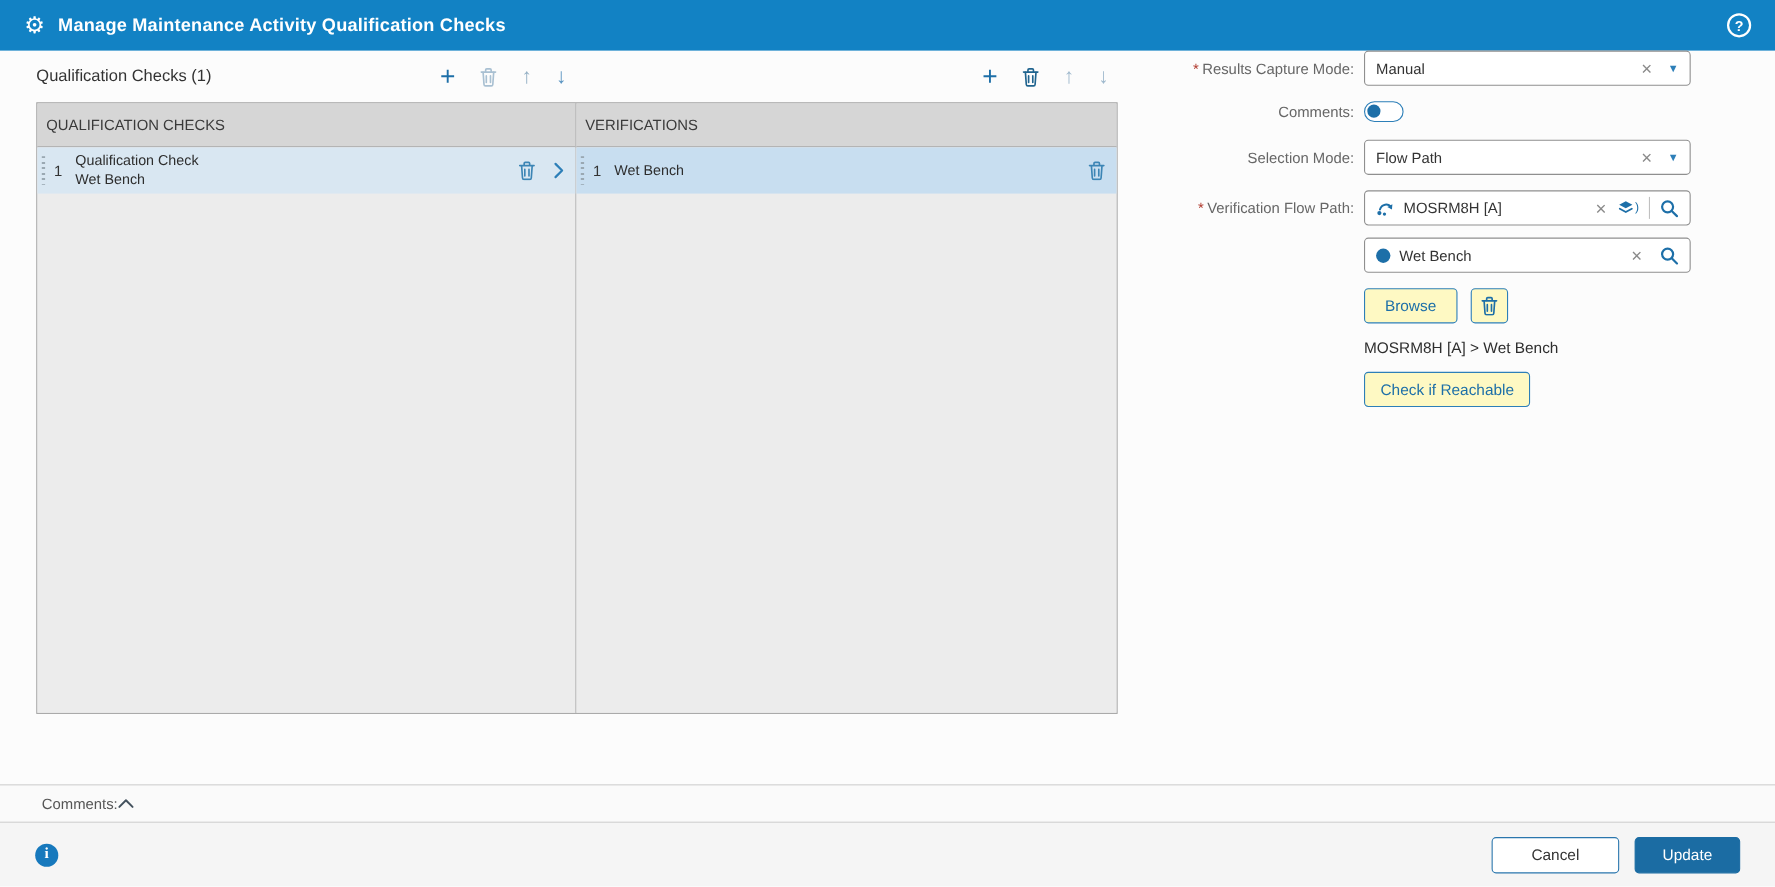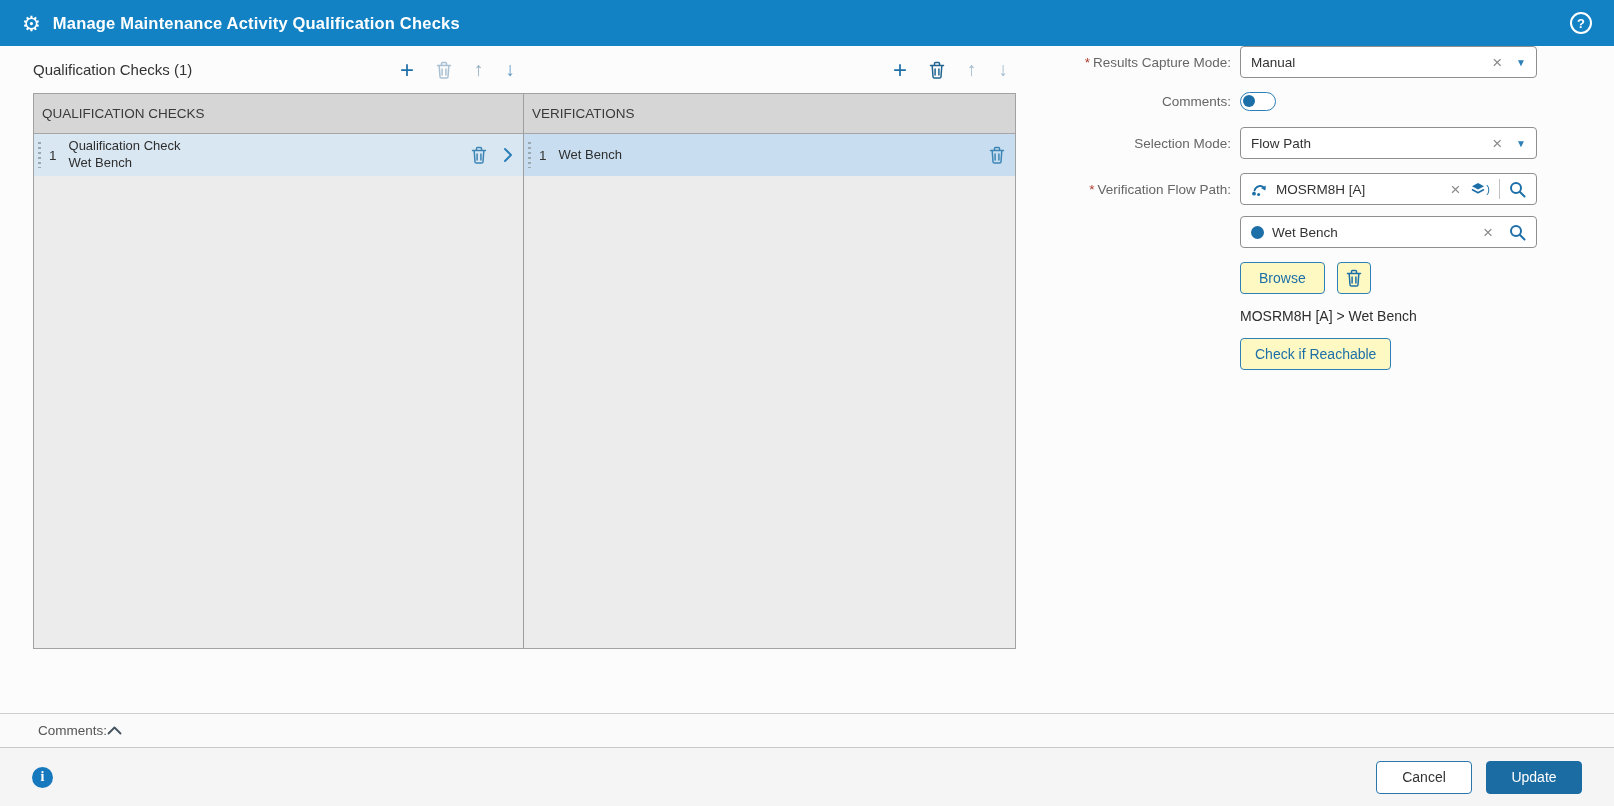--- a/index.html
+++ b/index.html
@@ -115,21 +115,21 @@
     display:flex; align-items:center; padding:0 32px;
   }
   .info-circle {
     width:21px; height:21px; border-radius:50%; background:#1779bd; color:#fff;
     display:flex; align-items:center; justify-content:center;
     font-family:"Liberation Serif","DejaVu Serif",serif; font-weight:700; font-size:14px;
   }
   .footer-spacer { flex:1; }
   .btn-cancel {
     background:#fff; border:1px solid #2a76ad; border-radius:4px; color:#333;
-    font-size:14px; height:33px; width:96px; cursor:pointer; font-family:inherit;
+    font-size:14px; height:33px; width:116px; cursor:pointer; font-family:inherit;
   }
   .btn-update {
     background:#1b6ca3; border:1px solid #1b6ca3; border-radius:4px; color:#fff;
     font-size:14px; height:33px; width:96px; margin-left:14px; cursor:pointer; font-family:inherit;
   }
 </style>
 </head>
 <body>
 
 <div class="app">

